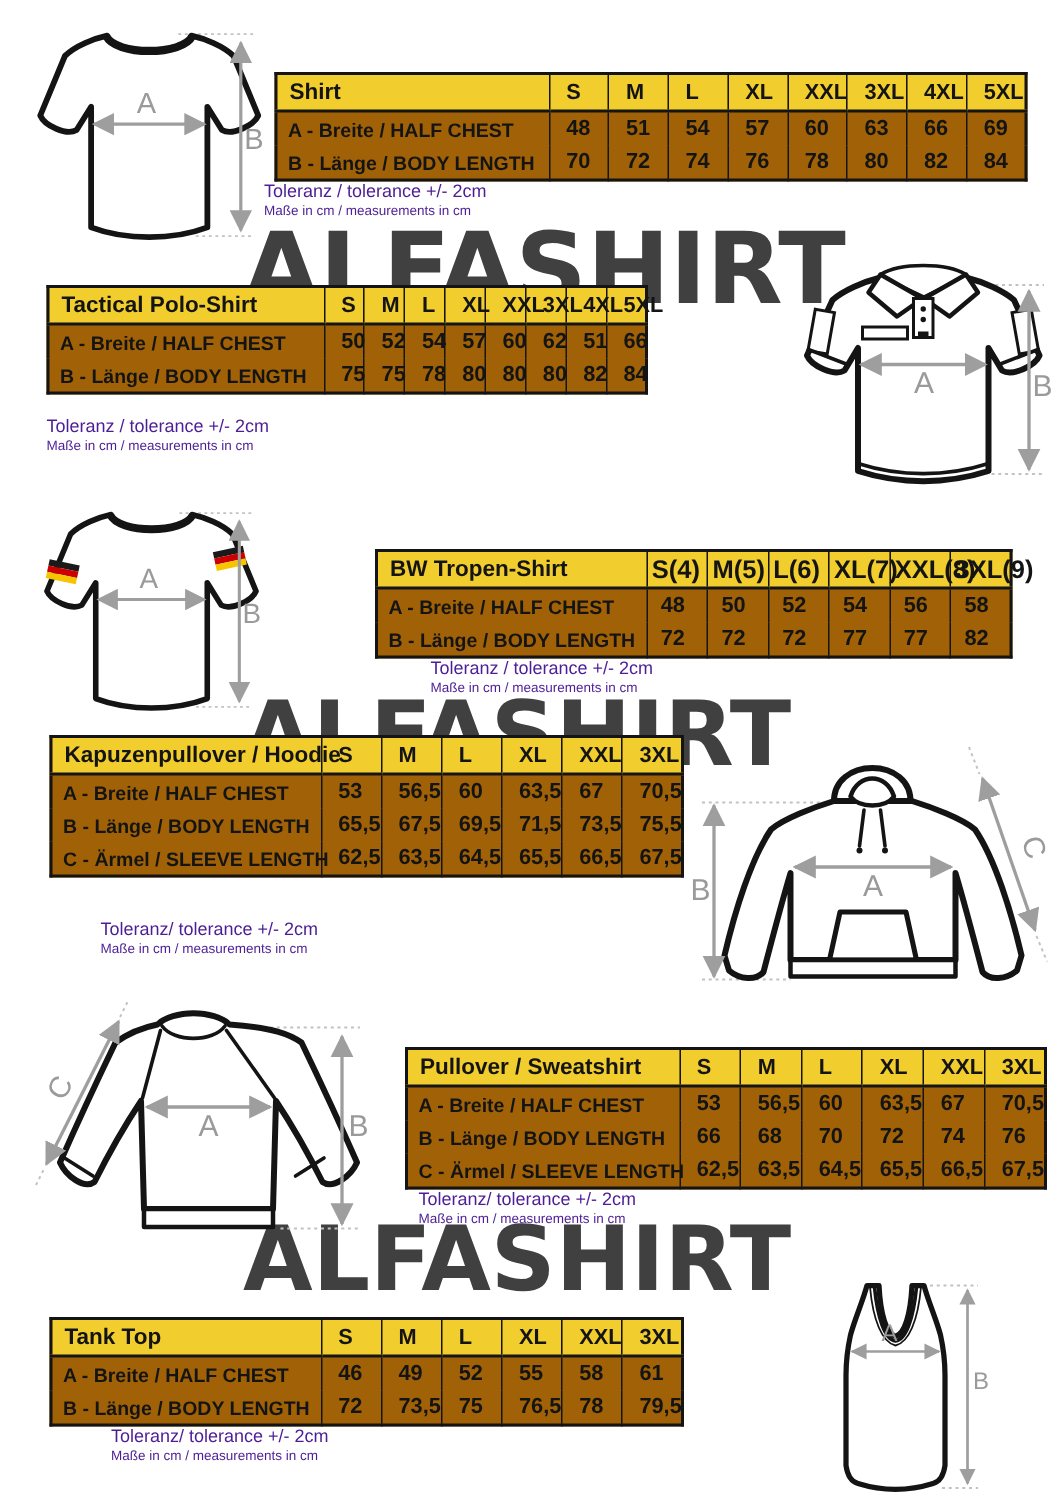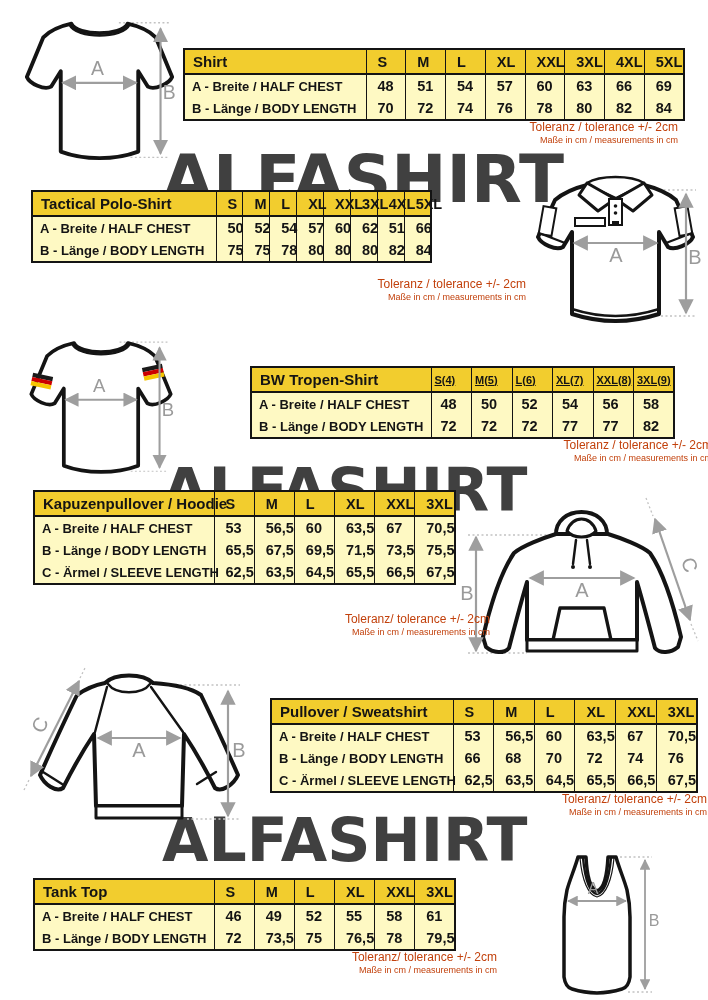--- a/index.html
+++ b/index.html
@@ -2,34 +2,34 @@
 <html><head>
 <meta charset="utf-8">
 <style>
   html,body{margin:0;padding:0;background:#fff;}
   .page{position:relative;width:708px;height:1000px;background:#fff;overflow:hidden;
         font-family:"Liberation Sans",sans-serif;color:#141414;}
   .wm{position:absolute;z-index:0;color:#404040;font-weight:800;line-height:1;
       font-family:"DejaVu Sans",sans-serif;letter-spacing:0px;user-select:none;}
   .illus{position:absolute;z-index:1;}
   .tablebox{position:absolute;z-index:2;}
-  table{border-collapse:collapse;table-layout:fixed;width:100%;background:#fef9c3;
+  table{border-collapse:collapse;table-layout:fixed;width:100%;background:#a16207;
         border:2.5px solid #141414;}
   th,td{border-left:1.4px solid #141414;white-space:nowrap;overflow:visible;
         vertical-align:middle;padding:0;}
   th:first-child,td:first-child{border-left:none;}
   thead th{background:#F2CD2E;border-bottom:2.4px solid #141414;height:23px;text-align:left;}
   tbody td{height:22px;font-weight:bold;}
   .t-title{font-size:15px;font-weight:bold;padding-left:8px;}
   .t-size{font-size:14.5px;font-weight:bold;padding-left:11px;}
   .t-label{font-size:13px;padding-left:7px;}
   .t-val{font-size:14.5px;padding-left:11px;}
-  .tight .t-size{font-size:11px;padding-left:3px;text-decoration:underline;}
+  .tight .t-size{font-size:17px;padding-left:3px;}
   .tight .t-val{padding-left:9px;}
-  .note{position:absolute;z-index:3;text-align:right;color:#c2410c;}
+  .note{position:absolute;z-index:3;text-align:left;color:#4c1d95;}
   .n1{font-size:12px;line-height:1.15;}
   .n2{font-size:9px;line-height:1.2;}
   
   .outline{fill:#ffffff;stroke:#141414;stroke-width:4;stroke-linejoin:round;stroke-linecap:round;}
   .thin{fill:none;stroke:#141414;stroke-width:2.4;stroke-linecap:round;}
   .arrow{stroke:#9e9e9e;stroke-width:2.2;fill:none;}
   .dot{stroke:#c2c2c2;stroke-width:1.3;stroke-dasharray:2,2.5;fill:none;}
   .lab{fill:#9a9a9a;font-size:20px;font-family:"Liberation Sans",sans-serif;text-anchor:middle;}
   .lab-s{fill:#9a9a9a;font-size:16px;font-family:"Liberation Sans",sans-serif;text-anchor:middle;}
 </style>

